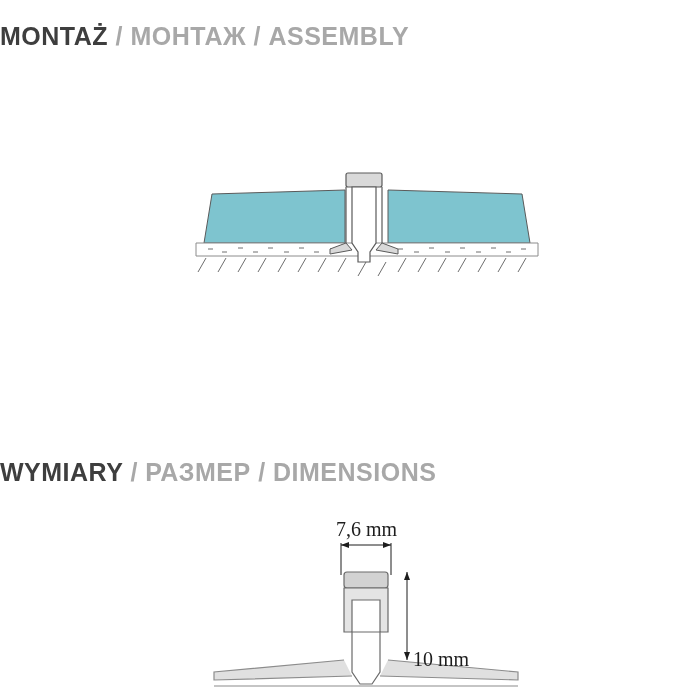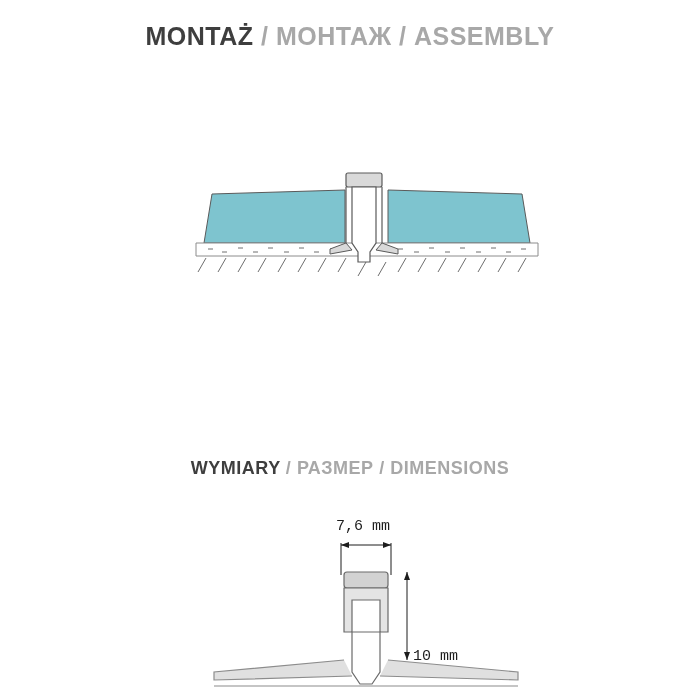--- a/index.html
+++ b/index.html
@@ -11,51 +11,51 @@
     width: 700px;
     height: 700px;
     position: relative;
     font-family: "Liberation Sans", sans-serif;
     overflow: hidden;
   }
 
   .section-title {
     position: absolute;
     width: 100%;
-    text-align: center;
+    text-align: left;
     font-weight: bold;
     letter-spacing: 0.5px;
     white-space: nowrap;
   }
   .title-assembly {
     top: 22px;
     font-size: 25px;
   }
   .title-dimensions {
     top: 458px;
-    font-size: 18px;
+    font-size: 25px;
   }
   .t-dark { color: #3e3e3e; }
   .t-light { color: #a8a8a8; }
   .t-sep { color: #a8a8a8; font-weight: bold; }
 
   .diagram {
     position: absolute;
     left: 0;
     top: 0;
     width: 700px;
     height: 700px;
     pointer-events: none;
   }
 
   .dim-label {
     position: absolute;
-    font-size: 15px;
+    font-size: 20px;
     color: #1d1d1d;
-    font-family: Liberation Mono, monospace;
+    font-family: Liberation Serif, serif;
     white-space: nowrap;
   }
   .dim-width-label { left: 336px; top: 518px; }
   .dim-height-label { left: 413px; top: 648px; }
 </style>
 </head>
 <body>
 
 <div class="section-title title-assembly">
   <span class="t-dark">MONTAŻ</span>

